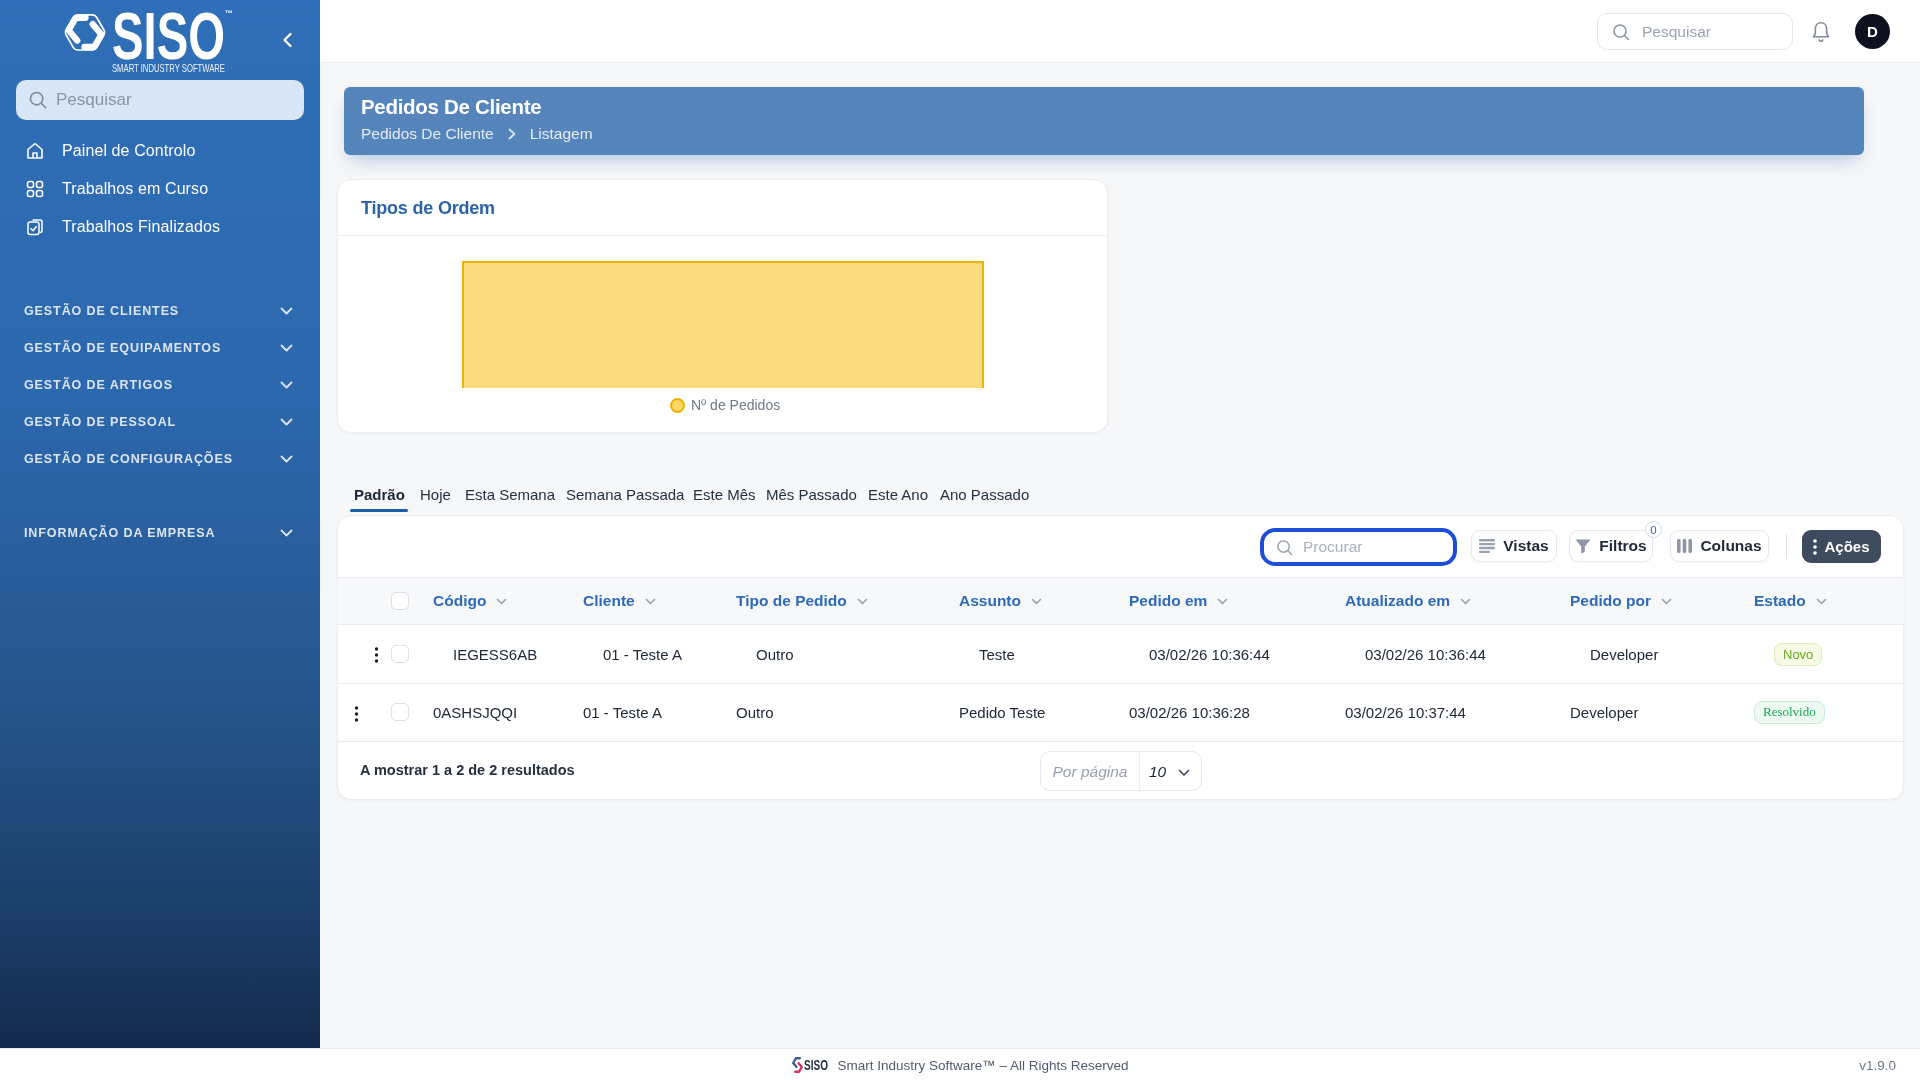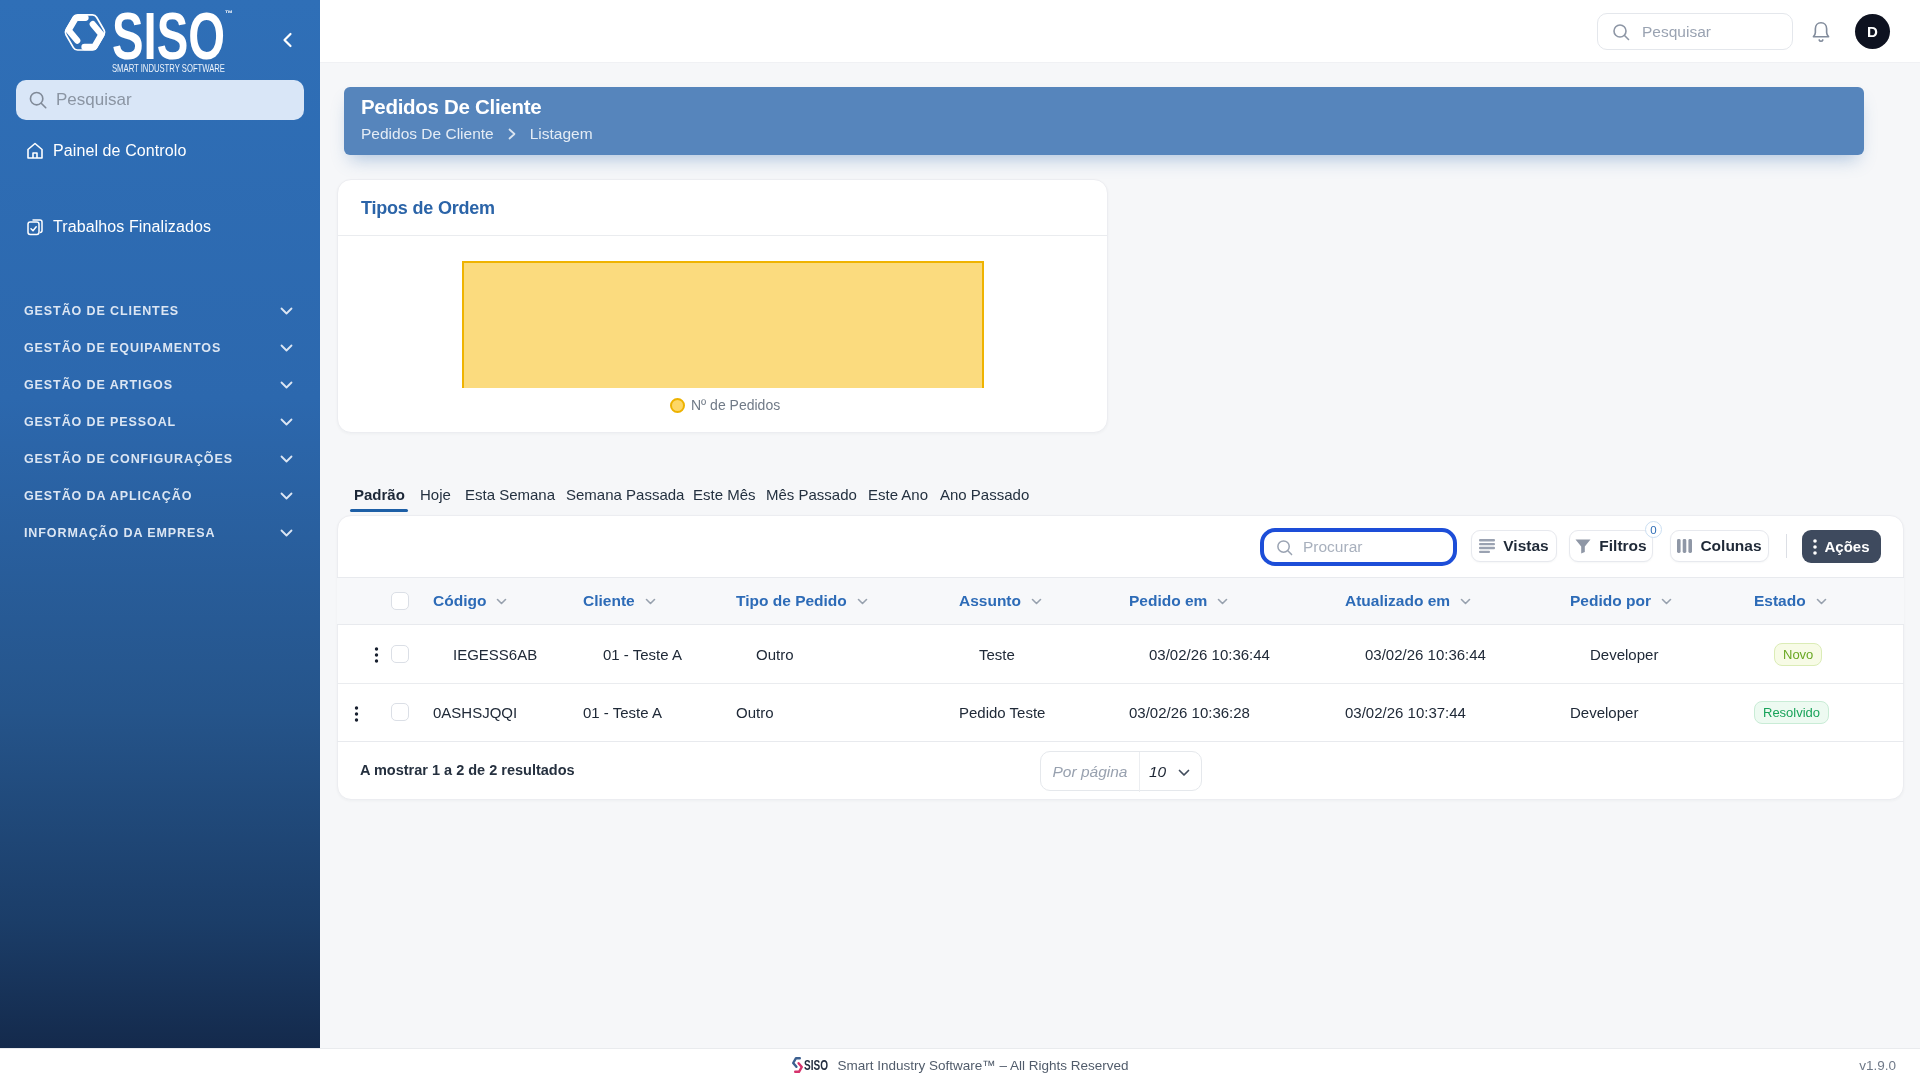--- a/index.html
+++ b/index.html
@@ -6,21 +6,21 @@
 html,body { width:1920px; height:1080px; overflow:hidden; font-family:"Liberation Sans", sans-serif; background:#f6f7f9; }
 .abs { position:absolute; }
 
 
 .sidebar { position:absolute; left:0; top:0; width:320px; height:1048px;
   background:linear-gradient(180deg,#2f6fb7 0%,#2c68ae 38%,#25548a 68%,#1b3d68 88%,#142a4c 100%); }
 .collapse { position:absolute; left:278px; top:30px; width:20px; height:20px; color:#fff; }
 .s-search { position:absolute; left:16px; top:80px; width:288px; height:40px; border-radius:10px;
   background:#d9e6f7; display:flex; align-items:center; }
 .s-search span { color:#8b95a3; font-size:17px; margin-left:8px; }
-.nav-item { position:absolute; left:0; width:320px; height:38px; display:flex; align-items:center; color:#fff; }
+.nav-item { position:absolute; left:0; width:320px; height:38px; display:flex; align-items:center; color:#fff;gap:9px; }
 .nav-item svg { margin-left:26px; }
 .nav-item span { margin-left:9px; font-size:16px; font-weight:500; letter-spacing:.1px; }
 .nav-sec { position:absolute; left:24px; width:272px; height:37px; display:flex; align-items:center;
   color:#dce6f3; font-size:12.5px; font-weight:bold; letter-spacing:0.9px; }
 .nav-sec svg { position:absolute; right:3px; }
 
 
 .topbar { position:absolute; left:320px; top:0; width:1600px; height:63px; background:#fff; border-bottom:1px solid #f0f1f4; }
 .t-search { position:absolute; left:1277px; top:13px; width:196px; height:37px; border:1px solid #e4e7ec; border-radius:10px;
   display:flex; align-items:center; background:#fff; }
@@ -69,21 +69,21 @@
 .th { position:absolute; top:577px; height:48px; display:flex; align-items:center; gap:10px;
   color:#2d6bb7; font-size:15.5px; font-weight:bold; z-index:2; }
 .row1 { top:625px;margin-left:20px; } .row2 { top:683px; }
 .trow { position:absolute; left:337px; width:1567px; height:58px; }
 .trow.row2 { border-top:1px solid #eaecef; }
 .td { position:absolute; height:58px; display:flex; align-items:center; color:#202a38; font-size:15px; }
 .cbx { position:absolute; left:391px; width:18px; height:18px; border:1.5px solid #dbdfe6; border-radius:5px; background:#fff; }
 .chip { border-radius:8px; height:23px; padding:0 8px; font-size:13px; font-weight:500;
   display:inline-flex; align-items:center; }
 .chip.novo { background:#f7fbe6; border:1px solid #dbecb6; color:#69a823; }
-.chip.res  { background:#edfaf1; border:1px solid #c9ecd6; color:#19a35a; }
+.chip.res  { background:#edfaf1; border:1px solid #c9ecd6; color:#19a35a;font-family:Liberation Serif, serif; }
 .tbl-bottom { position:absolute; left:337px; top:741px; width:1567px; height:1px; background:#e8eaee; }
 .results { position:absolute; left:360px; top:762px; font-size:14.5px; font-weight:bold; color:#25303f; letter-spacing:0;}
 .ppage { position:absolute; left:1040px; top:751px; width:162px; height:40px; border:1px solid #e5e8ec; border-radius:10px; background:#fff;font-style:italic; }
 .ppage .lbl { position:absolute; left:0; top:0; width:99px; height:40px; display:flex; align-items:center; justify-content:center;
   color:#98a1af; font-size:15.5px; border-right:1px solid #eceef1; }
 .ppage .val { position:absolute; left:108px; top:0; height:40px; display:flex; align-items:center; color:#1d2634; font-size:15.5px; font-weight:500;}
 
 
 .footer { position:absolute; left:0; top:1048px; width:1920px; height:32px; background:#fff; border-top:1px solid #e9ebee; }
 .f-center { position:absolute; left:0; top:0; width:100%; height:32px; display:flex; align-items:center; justify-content:center; gap:8px; }
@@ -117,20 +117,29 @@
     <span>Pesquisar</span>
   </div>
 
   <div class="nav-item" style="top:132px">
     <svg width="18" height="18" viewBox="0 0 18 18" fill="none" stroke="#fff" stroke-width="1.6" stroke-linejoin="round">
         <path d="M2 7.5 L9 1.5 L16 7.5 V16 H2 Z"></path>
         <path d="M7 16 V11 H11 V16"></path>
       </svg>
     <span>Painel de Controlo</span>
   </div>
+  <div class="nav-item" style="top:170px">
+    <svg width="18" height="18" viewBox="0 0 18 18" fill="none" stroke="#fff" stroke-width="1.6">
+        <rect x="1.5" y="1.5" width="6" height="6" rx="2"></rect>
+        <rect x="10.5" y="1.5" width="6" height="6" rx="2"></rect>
+        <rect x="1.5" y="10.5" width="6" height="6" rx="2"></rect>
+        <rect x="10.5" y="10.5" width="6" height="6" rx="2"></rect>
+      </svg>
+    <span>Trabalhos em Curso</span>
+  </div>
   <div class="nav-item" style="top:208px">
     <svg width="18" height="18" viewBox="0 0 18 18" fill="none" stroke="#fff" stroke-width="1.5" stroke-linejoin="round">
         <path d="M6.5 2 L14 2 Q16 2 16 4 L16 12.5 Q16 14.5 14 14.5"></path>
         <rect x="2" y="4" width="11" height="12.5" rx="2.2" fill="#2d69ae"></rect>
         <path d="M5 10.8 L7 12.7 L10.2 8.8" stroke-linecap="round"></path>
       </svg>
     <span>Trabalhos Finalizados</span>
   </div>
 
   <div class="nav-sec" style="top:292px">GESTÃO DE CLIENTES<svg width="13" height="8" viewBox="0 0 13 8">
@@ -139,23 +148,20 @@
   <div class="nav-sec" style="top:329px">GESTÃO DE EQUIPAMENTOS<svg width="13" height="8" viewBox="0 0 13 8">
         <path d="M1.5 1.5 L6.5 6.5 L11.5 1.5" stroke="#dce6f3" stroke-width="1.8" fill="none" stroke-linecap="round" stroke-linejoin="round"></path>
       </svg></div>
   <div class="nav-sec" style="top:366px">GESTÃO DE ARTIGOS<svg width="13" height="8" viewBox="0 0 13 8">
         <path d="M1.5 1.5 L6.5 6.5 L11.5 1.5" stroke="#dce6f3" stroke-width="1.8" fill="none" stroke-linecap="round" stroke-linejoin="round"></path>
       </svg></div>
   <div class="nav-sec" style="top:403px">GESTÃO DE PESSOAL<svg width="13" height="8" viewBox="0 0 13 8">
         <path d="M1.5 1.5 L6.5 6.5 L11.5 1.5" stroke="#dce6f3" stroke-width="1.8" fill="none" stroke-linecap="round" stroke-linejoin="round"></path>
       </svg></div>
   <div class="nav-sec" style="top:440px">GESTÃO DE CONFIGURAÇÕES<svg width="13" height="8" viewBox="0 0 13 8">
-        <path d="M1.5 1.5 L6.5 6.5 L11.5 1.5" stroke="#dce6f3" stroke-width="1.8" fill="none" stroke-linecap="round" stroke-linejoin="round"></path>
-      </svg></div>
-  <div class="nav-sec" style="top:477px">GESTÃO DA APLICAÇÃO<svg width="13" height="8" viewBox="0 0 13 8">
         <path d="M1.5 1.5 L6.5 6.5 L11.5 1.5" stroke="#dce6f3" stroke-width="1.8" fill="none" stroke-linecap="round" stroke-linejoin="round"></path>
       </svg></div>
   <div class="nav-sec" style="top:514px">INFORMAÇÃO DA EMPRESA<svg width="13" height="8" viewBox="0 0 13 8">
         <path d="M1.5 1.5 L6.5 6.5 L11.5 1.5" stroke="#dce6f3" stroke-width="1.8" fill="none" stroke-linecap="round" stroke-linejoin="round"></path>
       </svg></div>
 </div>
 
 <div class="topbar">
   <div class="t-search">
     <svg style="margin-left:14px" width="18" height="18" viewBox="0 0 18 18">

